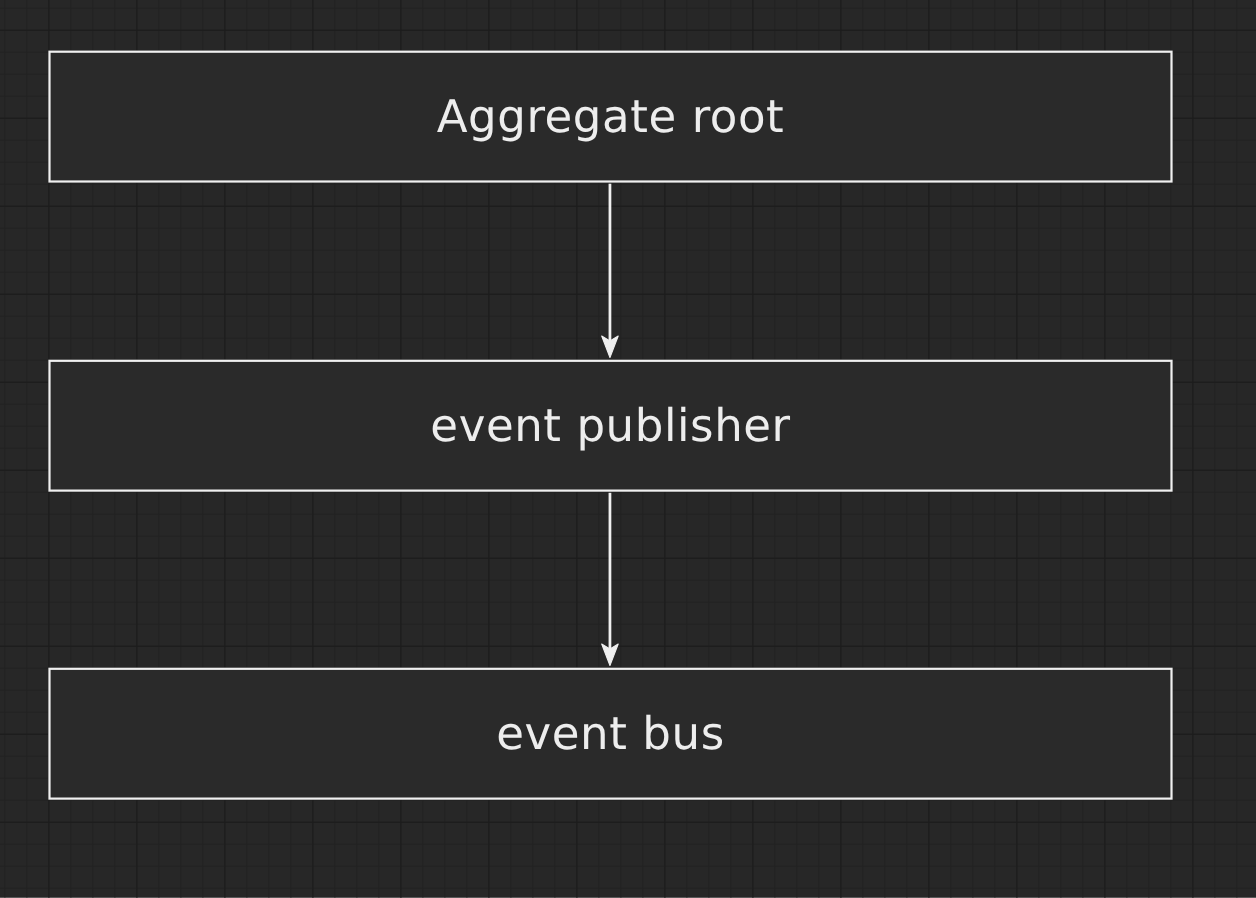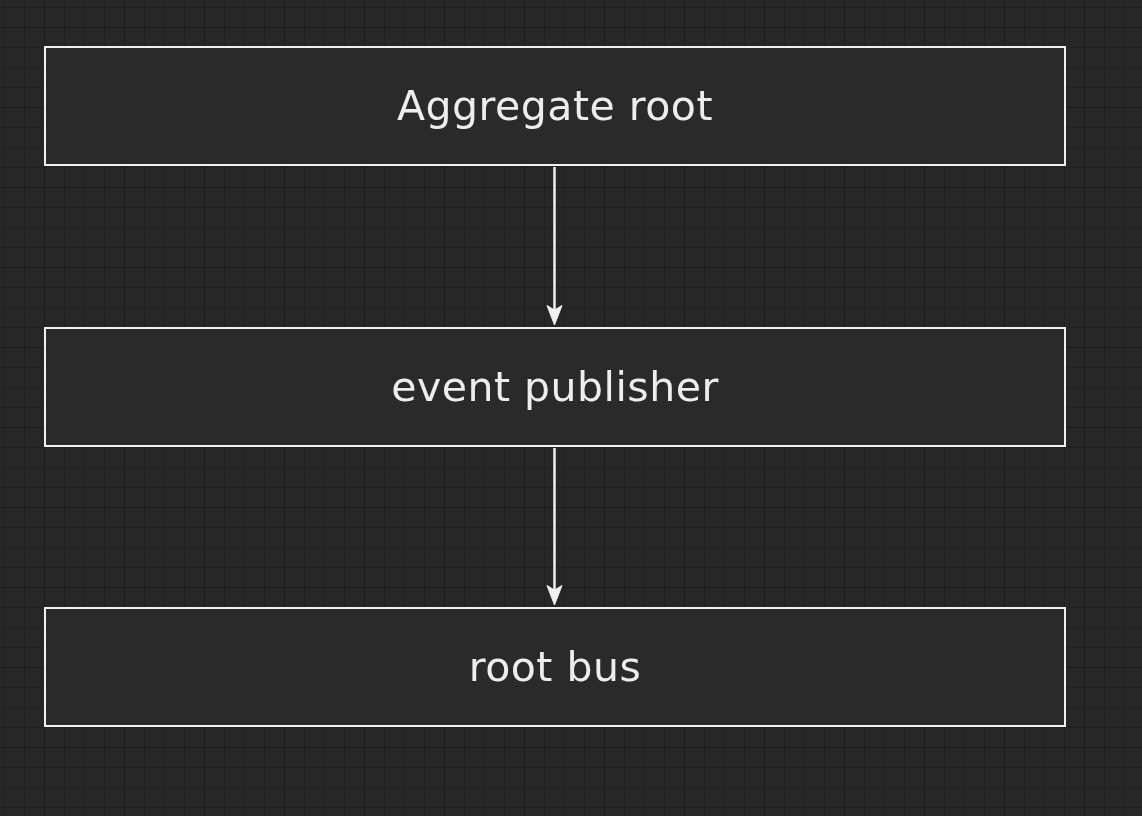--- a/index.html
+++ b/index.html
@@ -74,21 +74,21 @@
 
   <div class="node node-2">
     <span class="node-label">event publisher</span>
   </div>
 
   <div class="node node-1">
     <span class="node-label">Aggregate root</span>
   </div>
 
   <div class="node node-3">
-    <span class="node-label">root bus</span>
+    <span class="node-label">event bus</span>
   </div>
 
   <svg class="edges" viewBox="0 0 1142 816" xmlns="http://www.w3.org/2000/svg">
     <g>
       <line class="edge-shaft" x1="554.5" y1="167" x2="554.5" y2="310"></line>
       <path class="edge-head" d="M554.5,325 L547,305.5 L554.5,310 L562,305.5 Z"></path>
     </g>
     <g>
       <line class="edge-shaft" x1="554.5" y1="448" x2="554.5" y2="590"></line>
       <path class="edge-head" d="M554.5,605 L547,585.5 L554.5,590 L562,585.5 Z"></path>

